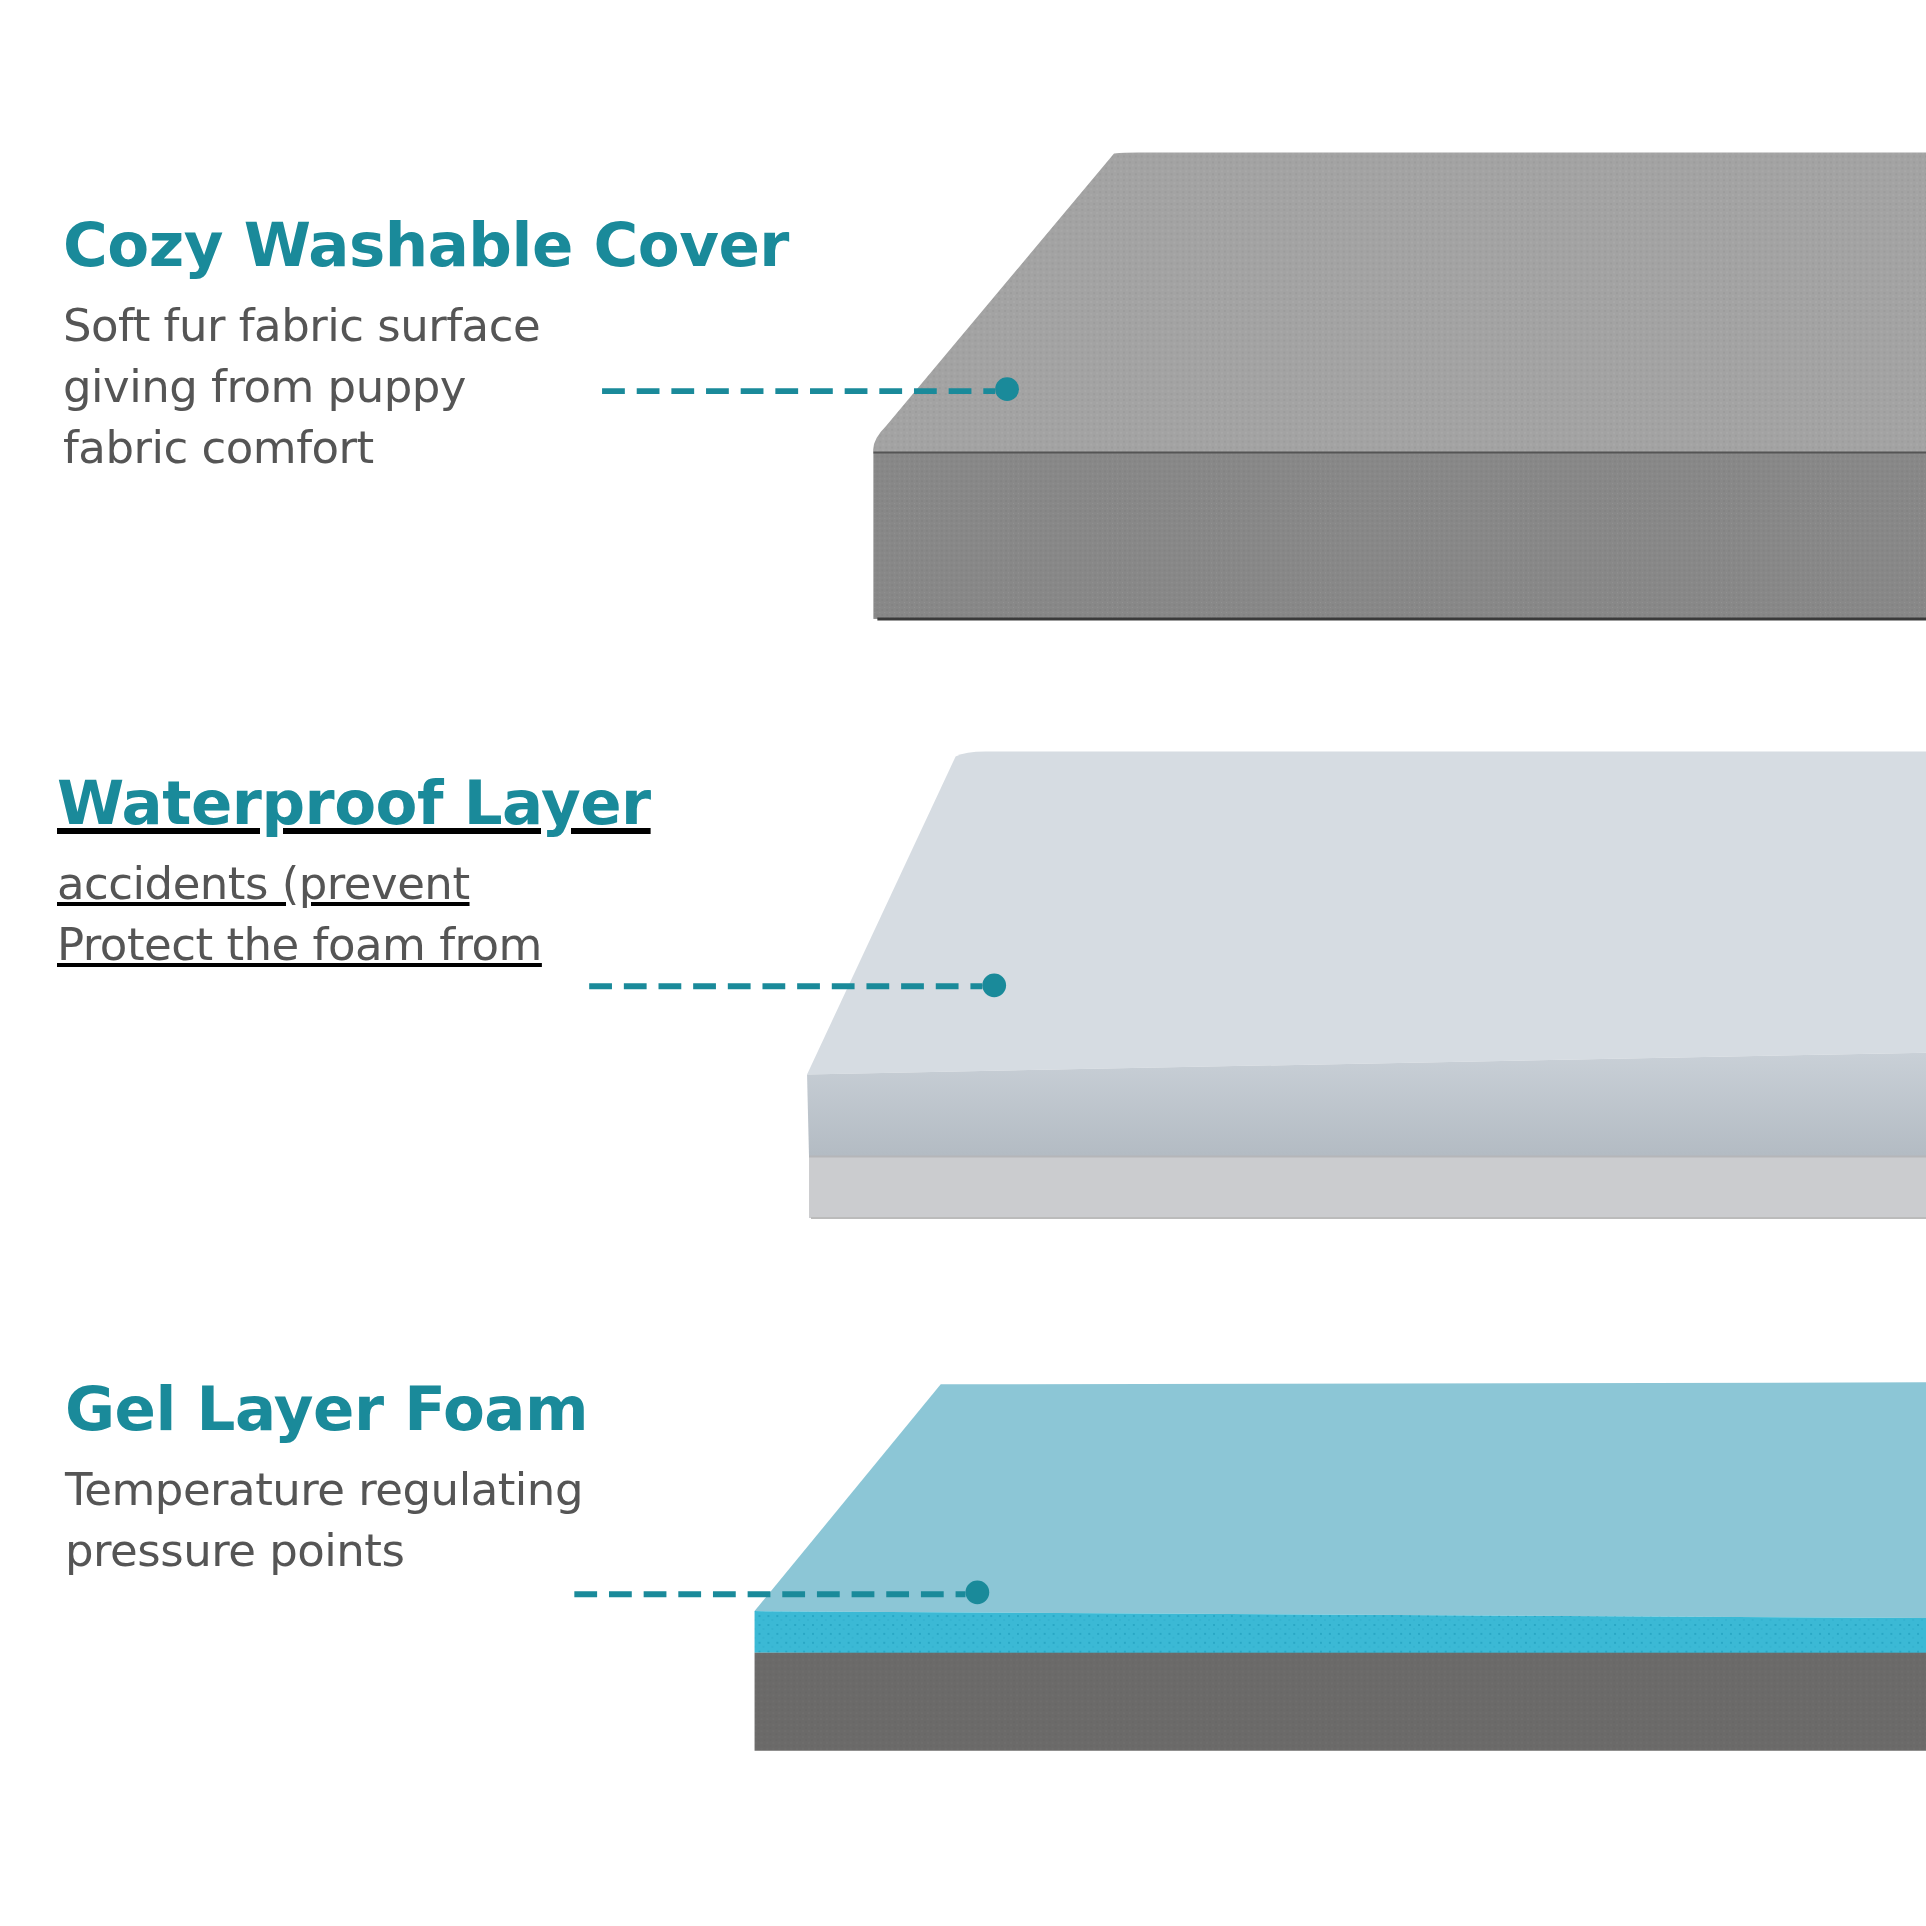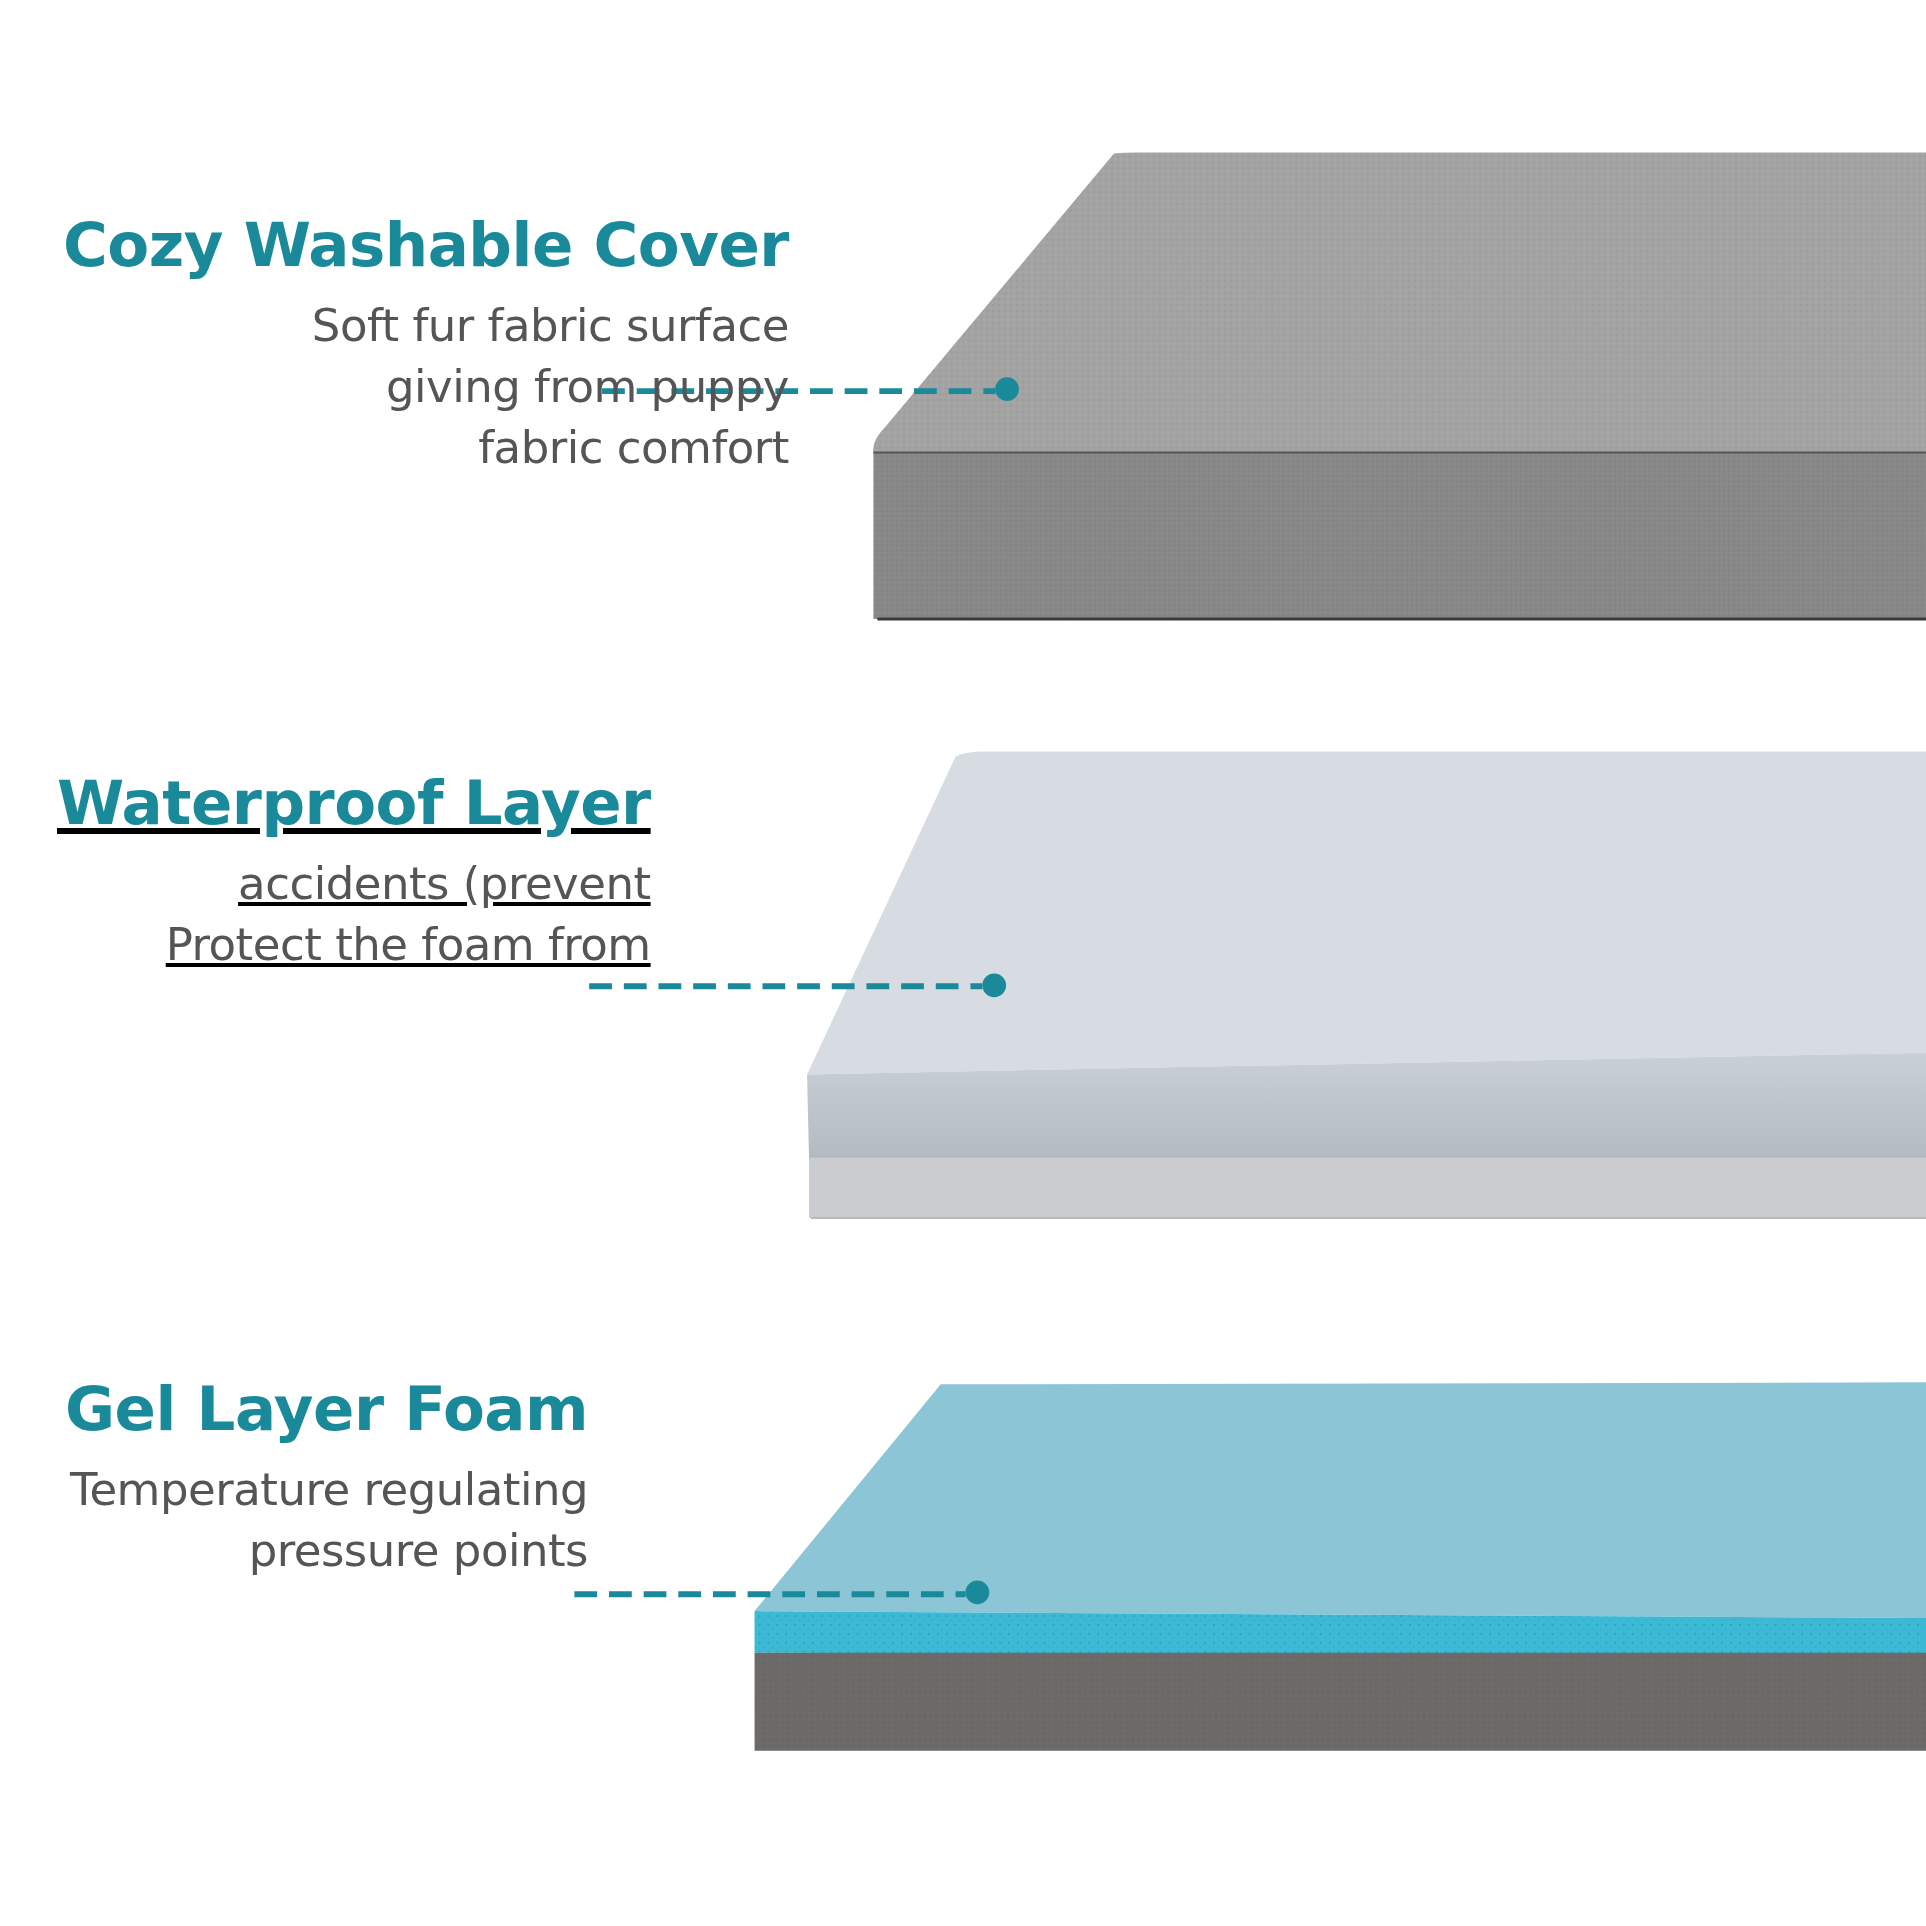--- a/index.html
+++ b/index.html
@@ -16,21 +16,20 @@
       letter-spacing: -0.5px;
     }
     .body-text {
       font-family: "DejaVu Sans", sans-serif;
       color: #555555;
       font-size: 45px;
       line-height: 61px;
       white-space: nowrap;
       margin-top: 14px;
       letter-spacing: -0.5px;
-      text-align: right;
     }
     .body-text div { height:61px; }
   </style>
 </head>
 <body>
 
 <div class="canvas">
 
   <svg class="layer-svg" width="1927" height="1927" viewBox="0 0 1946 1946">
     <defs>

